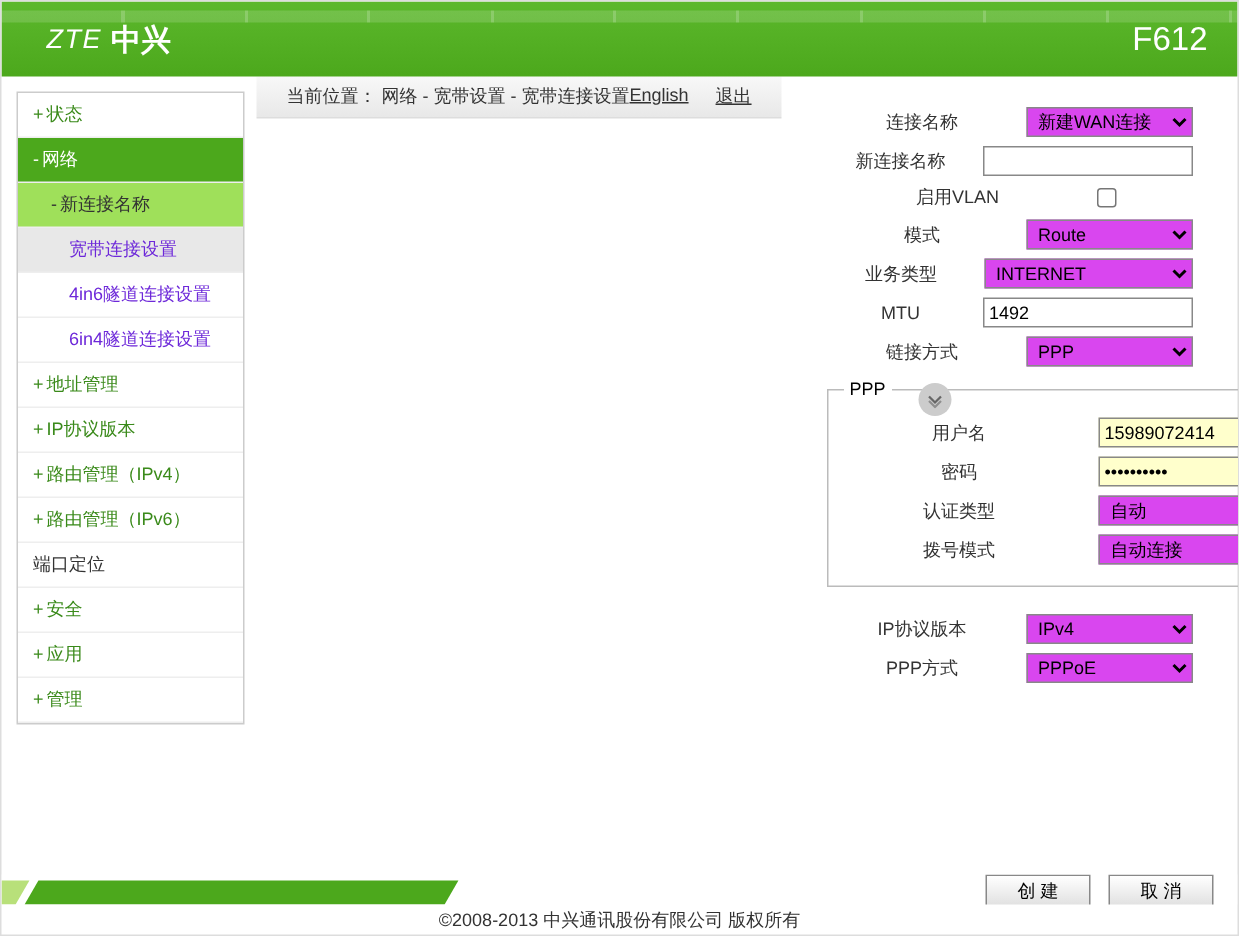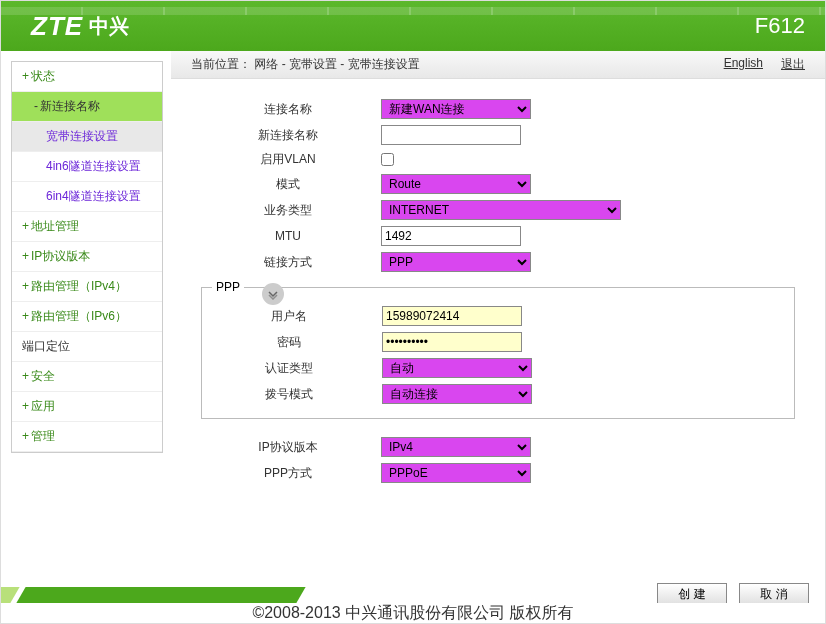--- a/index.html
+++ b/index.html
@@ -1,37 +1,37 @@
 <!DOCTYPE html>
 <html><head>
 <meta charset="utf-8">
 <style>
 *{box-sizing:border-box;margin:0;padding:0;font-family:"Microsoft YaHei",Arial,sans-serif;font-size:12px}
 body{background:#f5f5f5}
 .container{width:826px;height:624px;background:#fff;border:1px solid #ddd;margin:0 auto;position:relative;overflow:hidden}
 .header{height:50px;background:linear-gradient(to bottom,#5cb82c 0%,#4ca81c 100%);display:flex;align-items:center;justify-content:space-between;padding:0 20px 0 30px;position:relative}
 .header::before{content:"";position:absolute;top:6px;left:0;right:0;height:8px;background:repeating-linear-gradient(90deg,rgba(255,255,255,0.15) 0 80px,rgba(255,255,255,0.3) 80px 82px)}
 .logo{display:flex;align-items:center;gap:6px}
-.logo-zte{font-size:26px;font-weight:bold;font-style:italic;color:#fff;letter-spacing:1px}
+.logo-zte{font-size:18px;font-weight:normal;font-style:italic;color:#fff;letter-spacing:1px}
 .logo-cn{font-size:20px;font-weight:bold;color:#fff}
 .model{font-size:22px;color:#fff;font-weight:300}
 .body{display:flex;height:calc(100% - 50px - 40px)}
 .sidebar{width:170px;padding:10px 8px 10px 10px}
 .sb-box{border:1px solid #ccc}
 .sb-item{padding:6px 10px;border-bottom:1px solid #eee;cursor:pointer}
 .sb-l1{color:#3a8a1a;font-weight:500}
 .sb-l1.active{background:#4ca81c;color:#fff}
 .sb-l2{padding-left:22px;background:#d5f0a8;color:#333}
 .sb-l2.active{background:#9fe05a}
 .sb-l3{padding-left:34px;color:#6d28d9}
 .sb-l3.active{background:#e8e8e8}
 .plus::before{content:"+";color:#3a8a1a;margin-right:2px}
 .minus::before{content:"-";color:#fff;margin-right:2px}
 .minus-g::before{content:"-";color:#333;margin-right:2px}
-.main{flex:1;display:flex;flex-direction:column}
+.main{flex:1;display:flex;flex-direction:row}
 .topbar{height:28px;background:linear-gradient(to bottom,#f8f8f8,#e8e8e8);display:flex;align-items:center;justify-content:space-between;padding:0 20px;border-bottom:1px solid #ddd;font-size:12px}
 .breadcrumb{color:#333}
 .toplinks{display:flex;gap:18px}
 .toplinks a{color:#333;text-decoration:underline;cursor:pointer}
 .content{flex:1;padding:20px 30px 10px;overflow:auto}
 .form-row{display:flex;align-items:center;margin-bottom:6px}
 .form-label{width:180px;text-align:center;padding-right:6px;color:#333}
 .form-ctrl{width:150px}
 select,input[type=text],input[type=password]{width:140px;height:20px;border:1px solid #888;padding:0 3px;font-size:12px}
 select{background:#d946ef}
@@ -40,37 +40,38 @@
 fieldset{border:1px solid #bbb;padding:12px 0 8px;margin:8px 0 18px;position:relative}
 fieldset legend{padding:0 4px;margin-left:10px}
 .collapse-btn{position:absolute;top:-11px;left:60px;width:22px;height:22px;border-radius:50%;background:#ccc;display:flex;align-items:center;justify-content:center;cursor:pointer}
 .collapse-btn svg{display:block}
 .footer{position:absolute;bottom:0;left:0;right:0;height:40px}
 .footer-stripe{height:20px;background:#fff;position:relative;overflow:hidden}
 .stripe-green{position:absolute;left:20px;top:4px;width:280px;height:16px;background:#4ca81c;transform:skewX(-30deg)}
 .stripe-lt{position:absolute;left:-10px;top:4px;width:24px;height:16px;background:#b8e07a;transform:skewX(-30deg)}
 .footer-btns{position:absolute;right:16px;top:0;display:flex;gap:12px}
 .btn{width:70px;height:22px;border:1px solid #888;background:linear-gradient(to bottom,#fff,#e0e0e0);cursor:pointer;font-size:12px}
-.copyright{height:20px;text-align:center;line-height:20px;color:#333;font-size:16px}
+.copyright{height:20px;text-align:center;line-height:20px;color:#333;font-size:12px}
 </style>
 </head>
 <body>
 <div class="container">
   <div class="header">
     <div class="logo">
       <span class="logo-zte">ZTE</span>
       <span class="logo-cn">中兴</span>
     </div>
     <div class="model">F612</div>
   </div>
 
   <div class="body">
     <div class="sidebar">
       <div class="sb-box">
         <div class="sb-item sb-l1 plus"><span>状态</span></div>
+        <div class="sb-item sb-l1 active"><span class="minus"></span><span>网络</span></div>
         <div class="sb-item sb-l2 active"><span class="minus-g"></span><span>新连接名称</span></div>
         <div class="sb-item sb-l3 active">宽带连接设置</div>
         <div class="sb-item sb-l3">4in6隧道连接设置</div>
         <div class="sb-item sb-l3">6in4隧道连接设置</div>
         <div class="sb-item sb-l1 plus"><span>地址管理</span></div>
         <div class="sb-item sb-l1 plus"><span>IP协议版本</span></div>
         <div class="sb-item sb-l1 plus"><span>路由管理（IPv4）</span></div>
         <div class="sb-item sb-l1 plus"><span>路由管理（IPv6）</span></div>
         <div class="sb-item sb-l1" style="color:#333">端口定位</div>
         <div class="sb-item sb-l1 plus"><span>安全</span></div>

